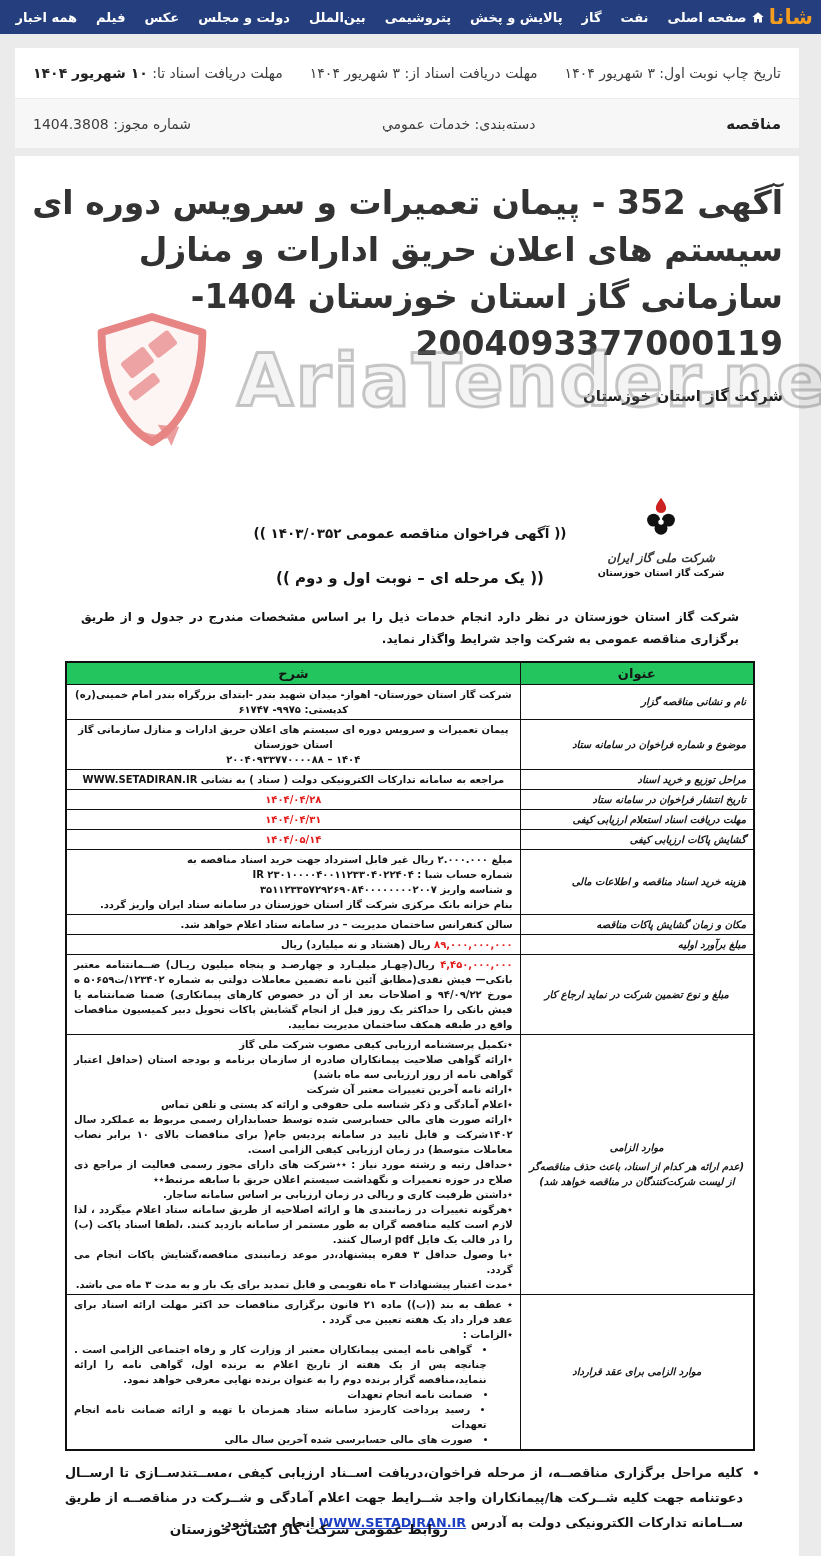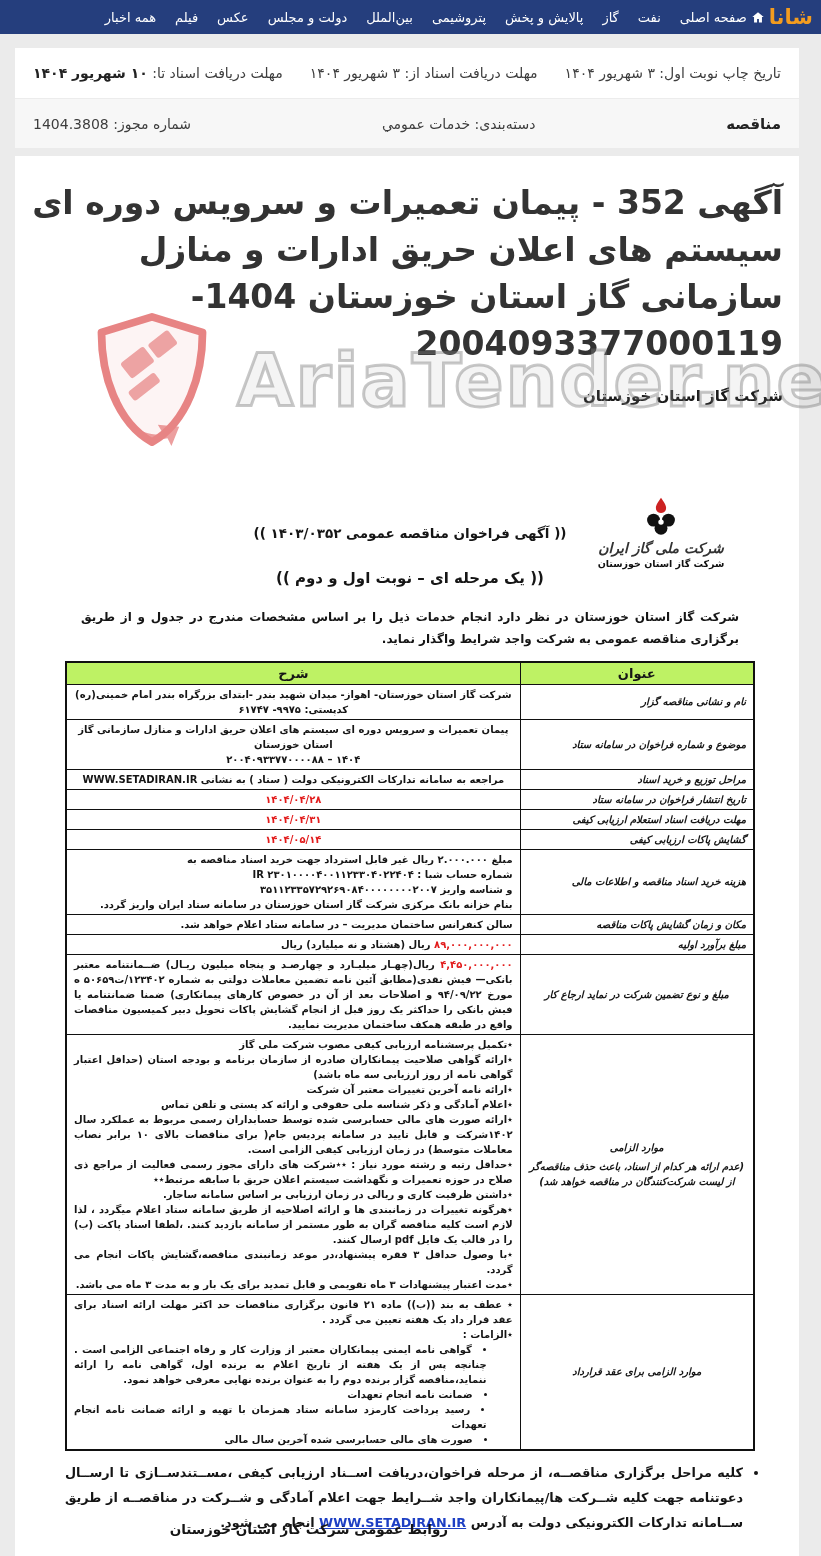--- a/index.html
+++ b/index.html
@@ -6,21 +6,21 @@
   html,body { background:#ebebeb; }
   body {
     width:821px; min-height:1556px; margin:0 auto;
     font-family:"DejaVu Sans","Liberation Sans",sans-serif;
     direction:rtl;
   }
   
   .navbar { height:34px; background:#253e7d; display:flex; align-items:center; padding:0 8px; }
   .nav-logo { color:#f39c1f; font-size:21px; font-weight:800; letter-spacing:-1px; text-decoration:none; line-height:1; margin-left:4px; cursor:pointer; }
   .nav-menu { list-style:none; display:flex; align-items:center; gap:19px; }
-  .nav-menu li a { color:#ffffff; font-size:13px; font-weight:400; text-decoration:none; white-space:nowrap; display:flex; align-items:center; gap:4px; cursor:pointer; }
+  .nav-menu li a { color:#ffffff; font-size:13px; font-weight:700; text-decoration:none; white-space:nowrap; display:flex; align-items:center; gap:4px; cursor:pointer; }
   .home-ic { width:14px; height:13px; display:inline-block; }
   
   .card { background:#ffffff; margin:0 22px 8px 15px; }
   .card { margin-right:22px; margin-left:15px; }
   .meta-card { margin-top:14px; }
   .meta-row { display:flex; justify-content:space-between; align-items:center; height:50px; padding:0 18px; font-size:14px; color:#3d3d3d; }
   .meta-row.second { background:#f7f7f7; border-top:1px solid #ececec; }
   .meta-bold { font-weight:700; color:#222; }
   .meta-type { font-weight:700; font-size:15px; color:#222; }
   
@@ -31,28 +31,28 @@
   .watermark { position:absolute; top:156px; left:78px; display:flex; align-items:center; gap:26px; direction:ltr; pointer-events:none; z-index:6; }
   .wm-shield { width:118px; height:136px; opacity:.75; }
   .wm-text { font-size:73px; font-weight:800; letter-spacing:2px;
              color:rgba(150,150,150,0.10);
              -webkit-text-stroke:3px rgba(118,118,118,0.40); }
   @supports not (-webkit-text-stroke:1px #000) { .wm-text { color:rgba(140,140,140,0.32); } }
   
   .doc { margin:100px 28px 0 34px; color:#151515; font-weight:700; position:relative; }
   .doc-header { position:relative; min-height:92px; }
   .doc-logo { position:absolute; top:-8px; left:auto; right:14px; width:160px; text-align:center; }
-  .doc-logo-caption1 { font-size:14px; font-style:italic; color:#333; margin-top:1px; }
+  .doc-logo-caption1 { font-size:12px; font-style:italic; color:#333; margin-top:12px; }
   .doc-logo-caption2 { font-size:9.5px; font-weight:700; color:#111; margin-top:2px; }
   .doc-headings { text-align:center; padding-top:20px; }
   .doc-heading1 { font-size:13.5px; font-weight:800; }
   .doc-heading2 { font-size:15px; font-weight:700; margin-top:28px; }
   .doc-intro { font-size:12px; font-weight:700; line-height:1.8; text-align:justify; margin:10px 16px 10px; }
   table.tender { width:100%; border-collapse:collapse; border:2px solid #111; }
-  table.tender th { background:#bef264; border:1.5px solid #111; font-size:13px; font-weight:800; padding:3px; }
+  table.tender th { background:#22c55e; border:1.5px solid #111; font-size:13px; font-weight:800; padding:3px; }
   table.tender td { border:1.5px solid #111; padding:2px 7px; font-size:10px; line-height:1.5; vertical-align:middle; }
   td.onvan { width:34%; font-size:10.8px; font-weight:800; text-align:right;font-style:italic; }
   td.onvan.center { text-align:center; }
   td.sharh { text-align:center; }
   td.sharh.right { text-align:right; }
   td.sharh.just { text-align:justify; }
   .red { color:#e21b1b; font-weight:800; }
   .date-cell { color:#e21b1b; font-size:11px; font-weight:800; letter-spacing:.5px; }
   .onvan-note { font-weight:800; margin-top:4px; }
   .req-line { text-align:justify; }

